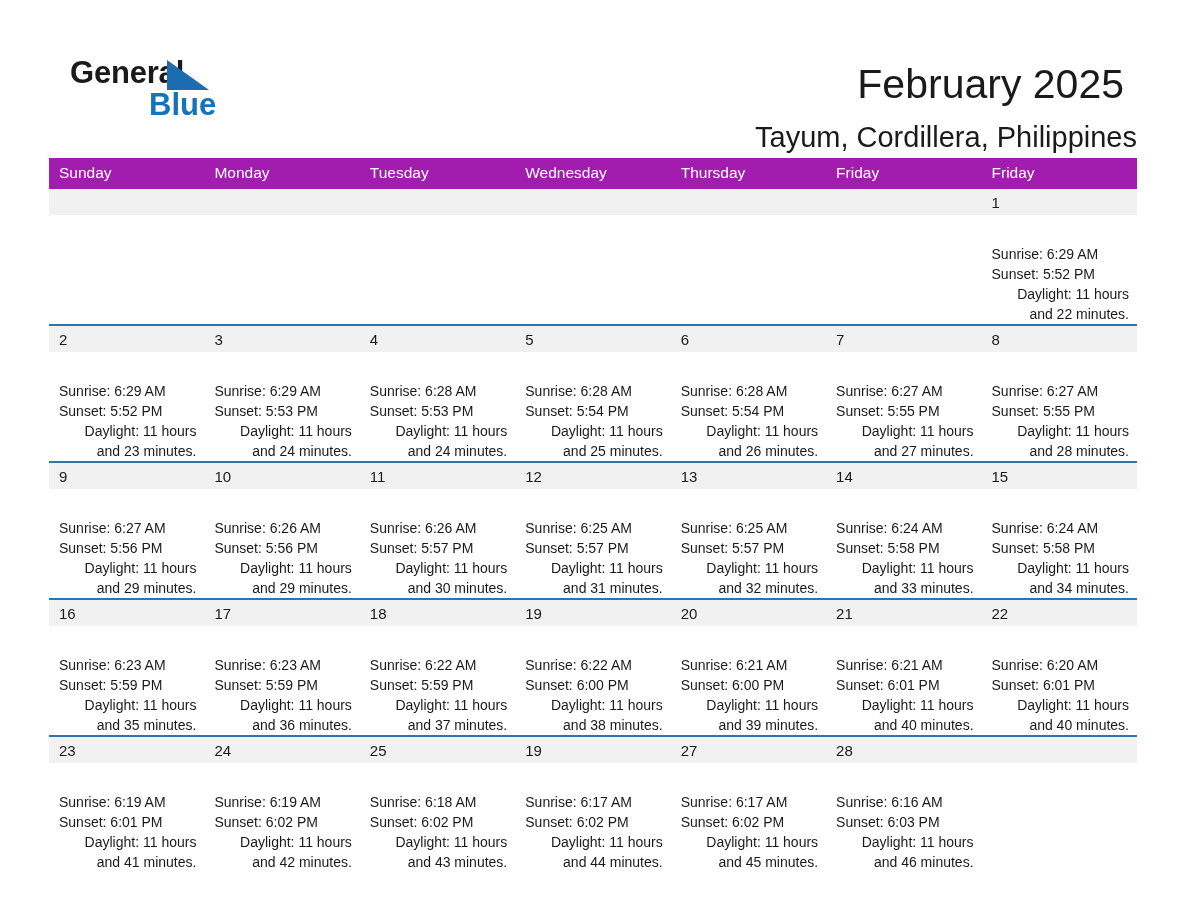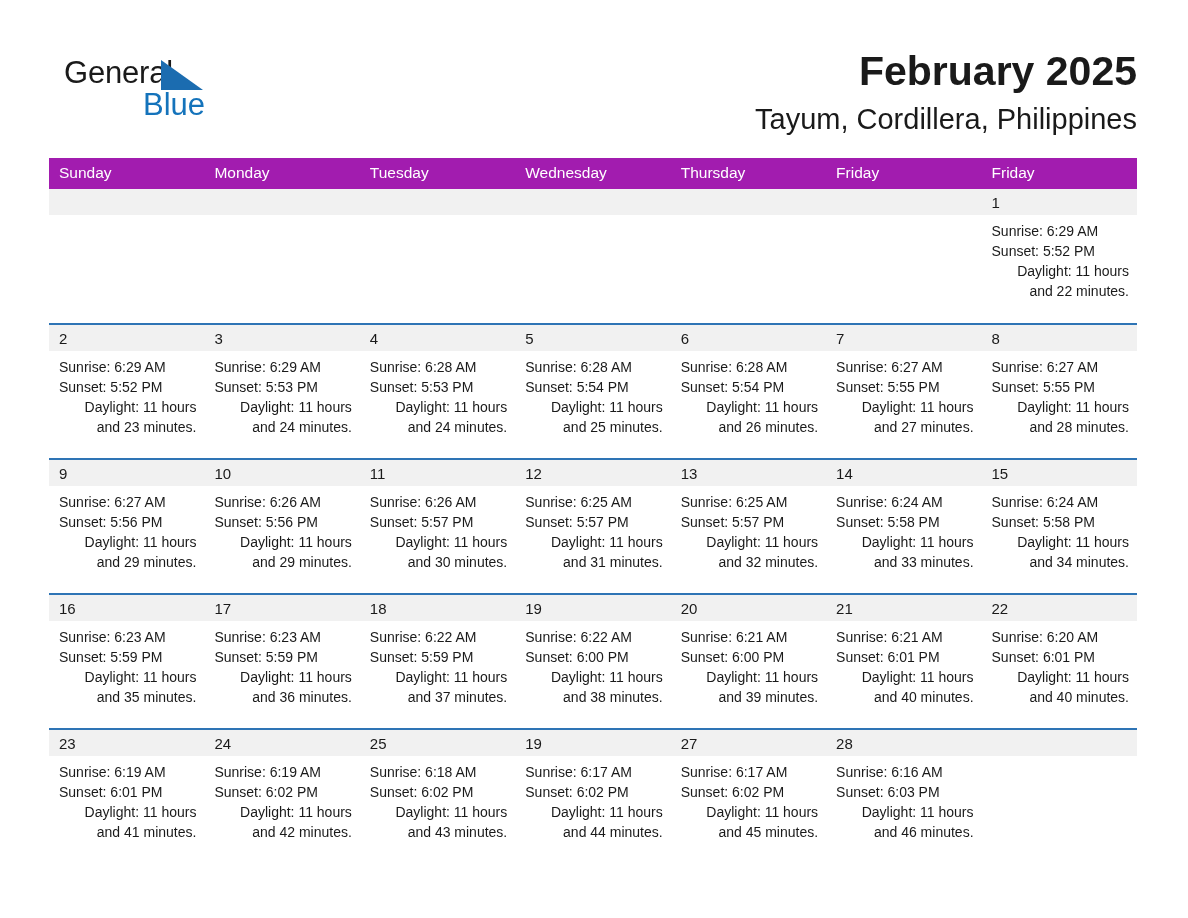--- a/index.html
+++ b/index.html
@@ -25,25 +25,26 @@
   .header {
     position: absolute;
     left: 49px;
     top: 46px;
     right: 51px;
     height: 100px;
   }
 
   .logo {
     position: absolute;
-    left: 15px;
+    left: 21px;
     top: 10px;
     width: 230px;
     height: 80px;
     user-select: none;
+    font-weight: bold;
   }
   .logo-line1 {
     position: absolute;
     left: 0;
     top: 0;
     font-size: 31px;
     line-height: 34px;
     color: #1a1a1a;
     letter-spacing: -0.2px;
     font-family: "Liberation Sans", sans-serif;
@@ -70,22 +71,22 @@
   .title-block {
     position: absolute;
     right: 0;
     top: 0;
     text-align: right;
   }
   .month-title {
     font-size: 41px;
     line-height: 50px;
     color: #1a1a1a;
-    font-weight: bold;
-    margin: 0;
+    font-weight: normal;
+    margin: 13px;
     letter-spacing: 0px;
     text-align: right;
   }
   .location {
     font-size: 29px;
     line-height: 30px;
     color: #1a1a1a;
     margin: 8px 0 0 0;
     font-weight: normal;
   }
@@ -131,20 +132,21 @@
     font-size: 15px;
     line-height: 24px;
     color: #1a1a1a;
   }
 
   .day-details {
     padding: 6px 8px 0 10px;
     font-size: 14px;
     line-height: 20px;
     color: #1a1a1a;
+    margin-top: 23px;
   }
   .day-details div { white-space: nowrap; }
   .day-details .wrap { white-space: normal; text-align: right; }
 
   td.empty .daynum-strip { color: transparent; }
 </style>
 </head>
 <body>
 
 <div class="page">

